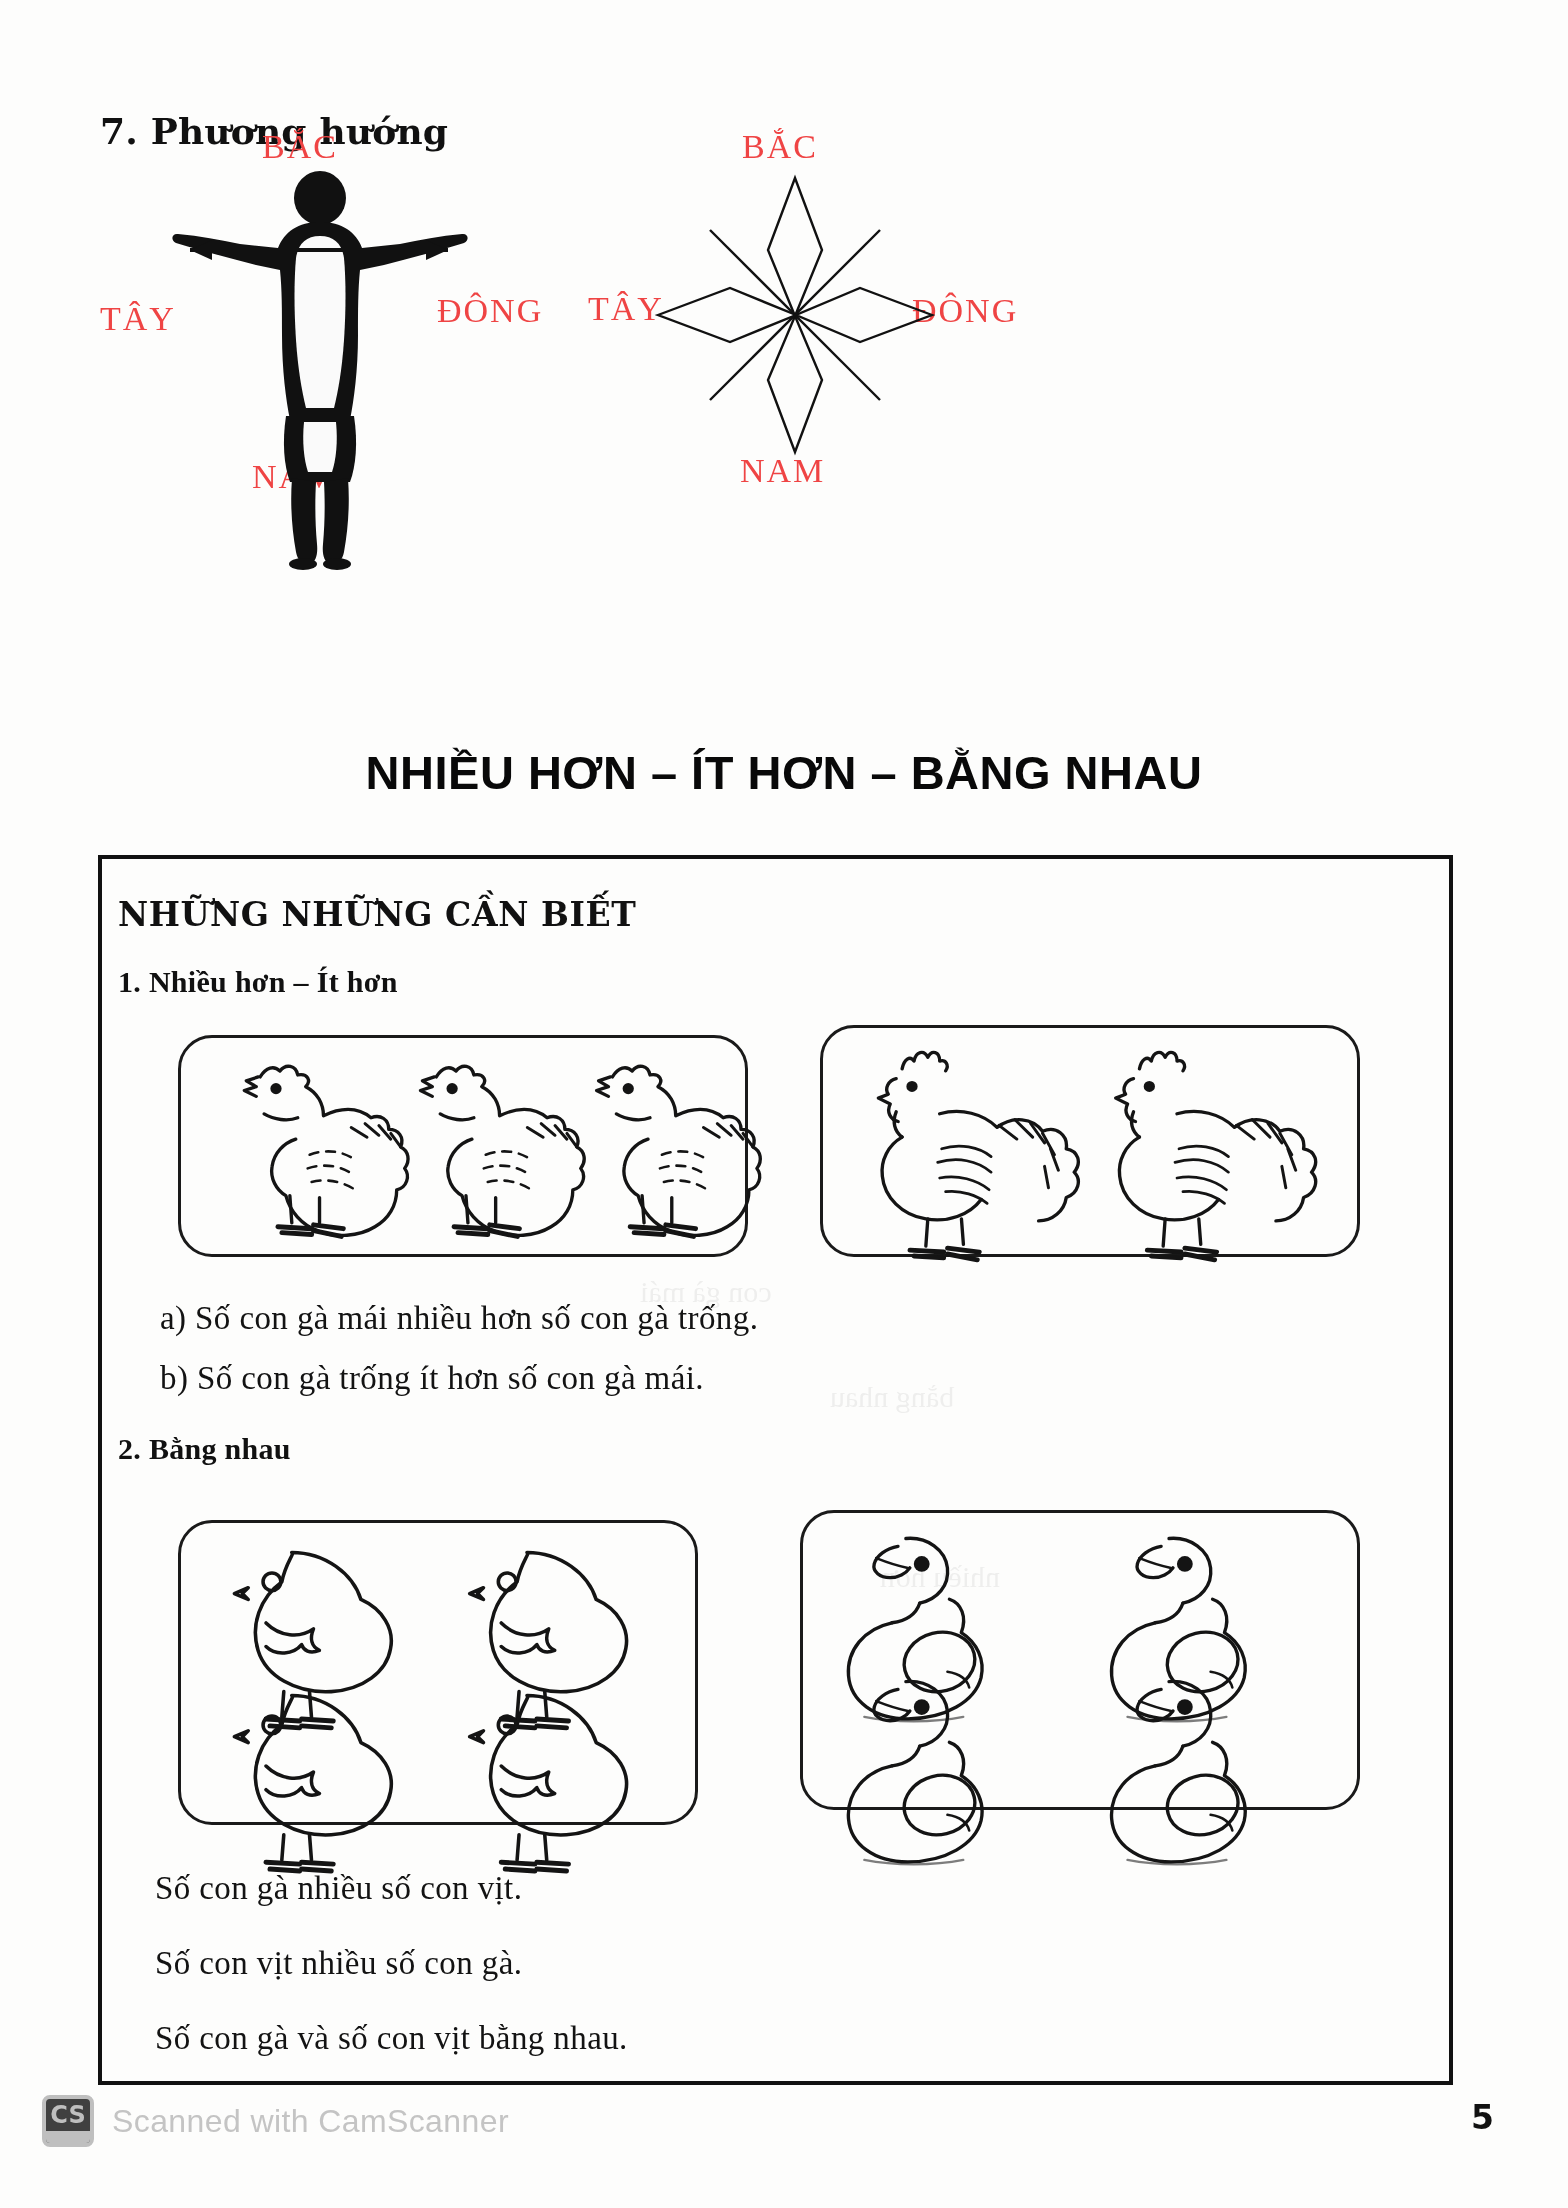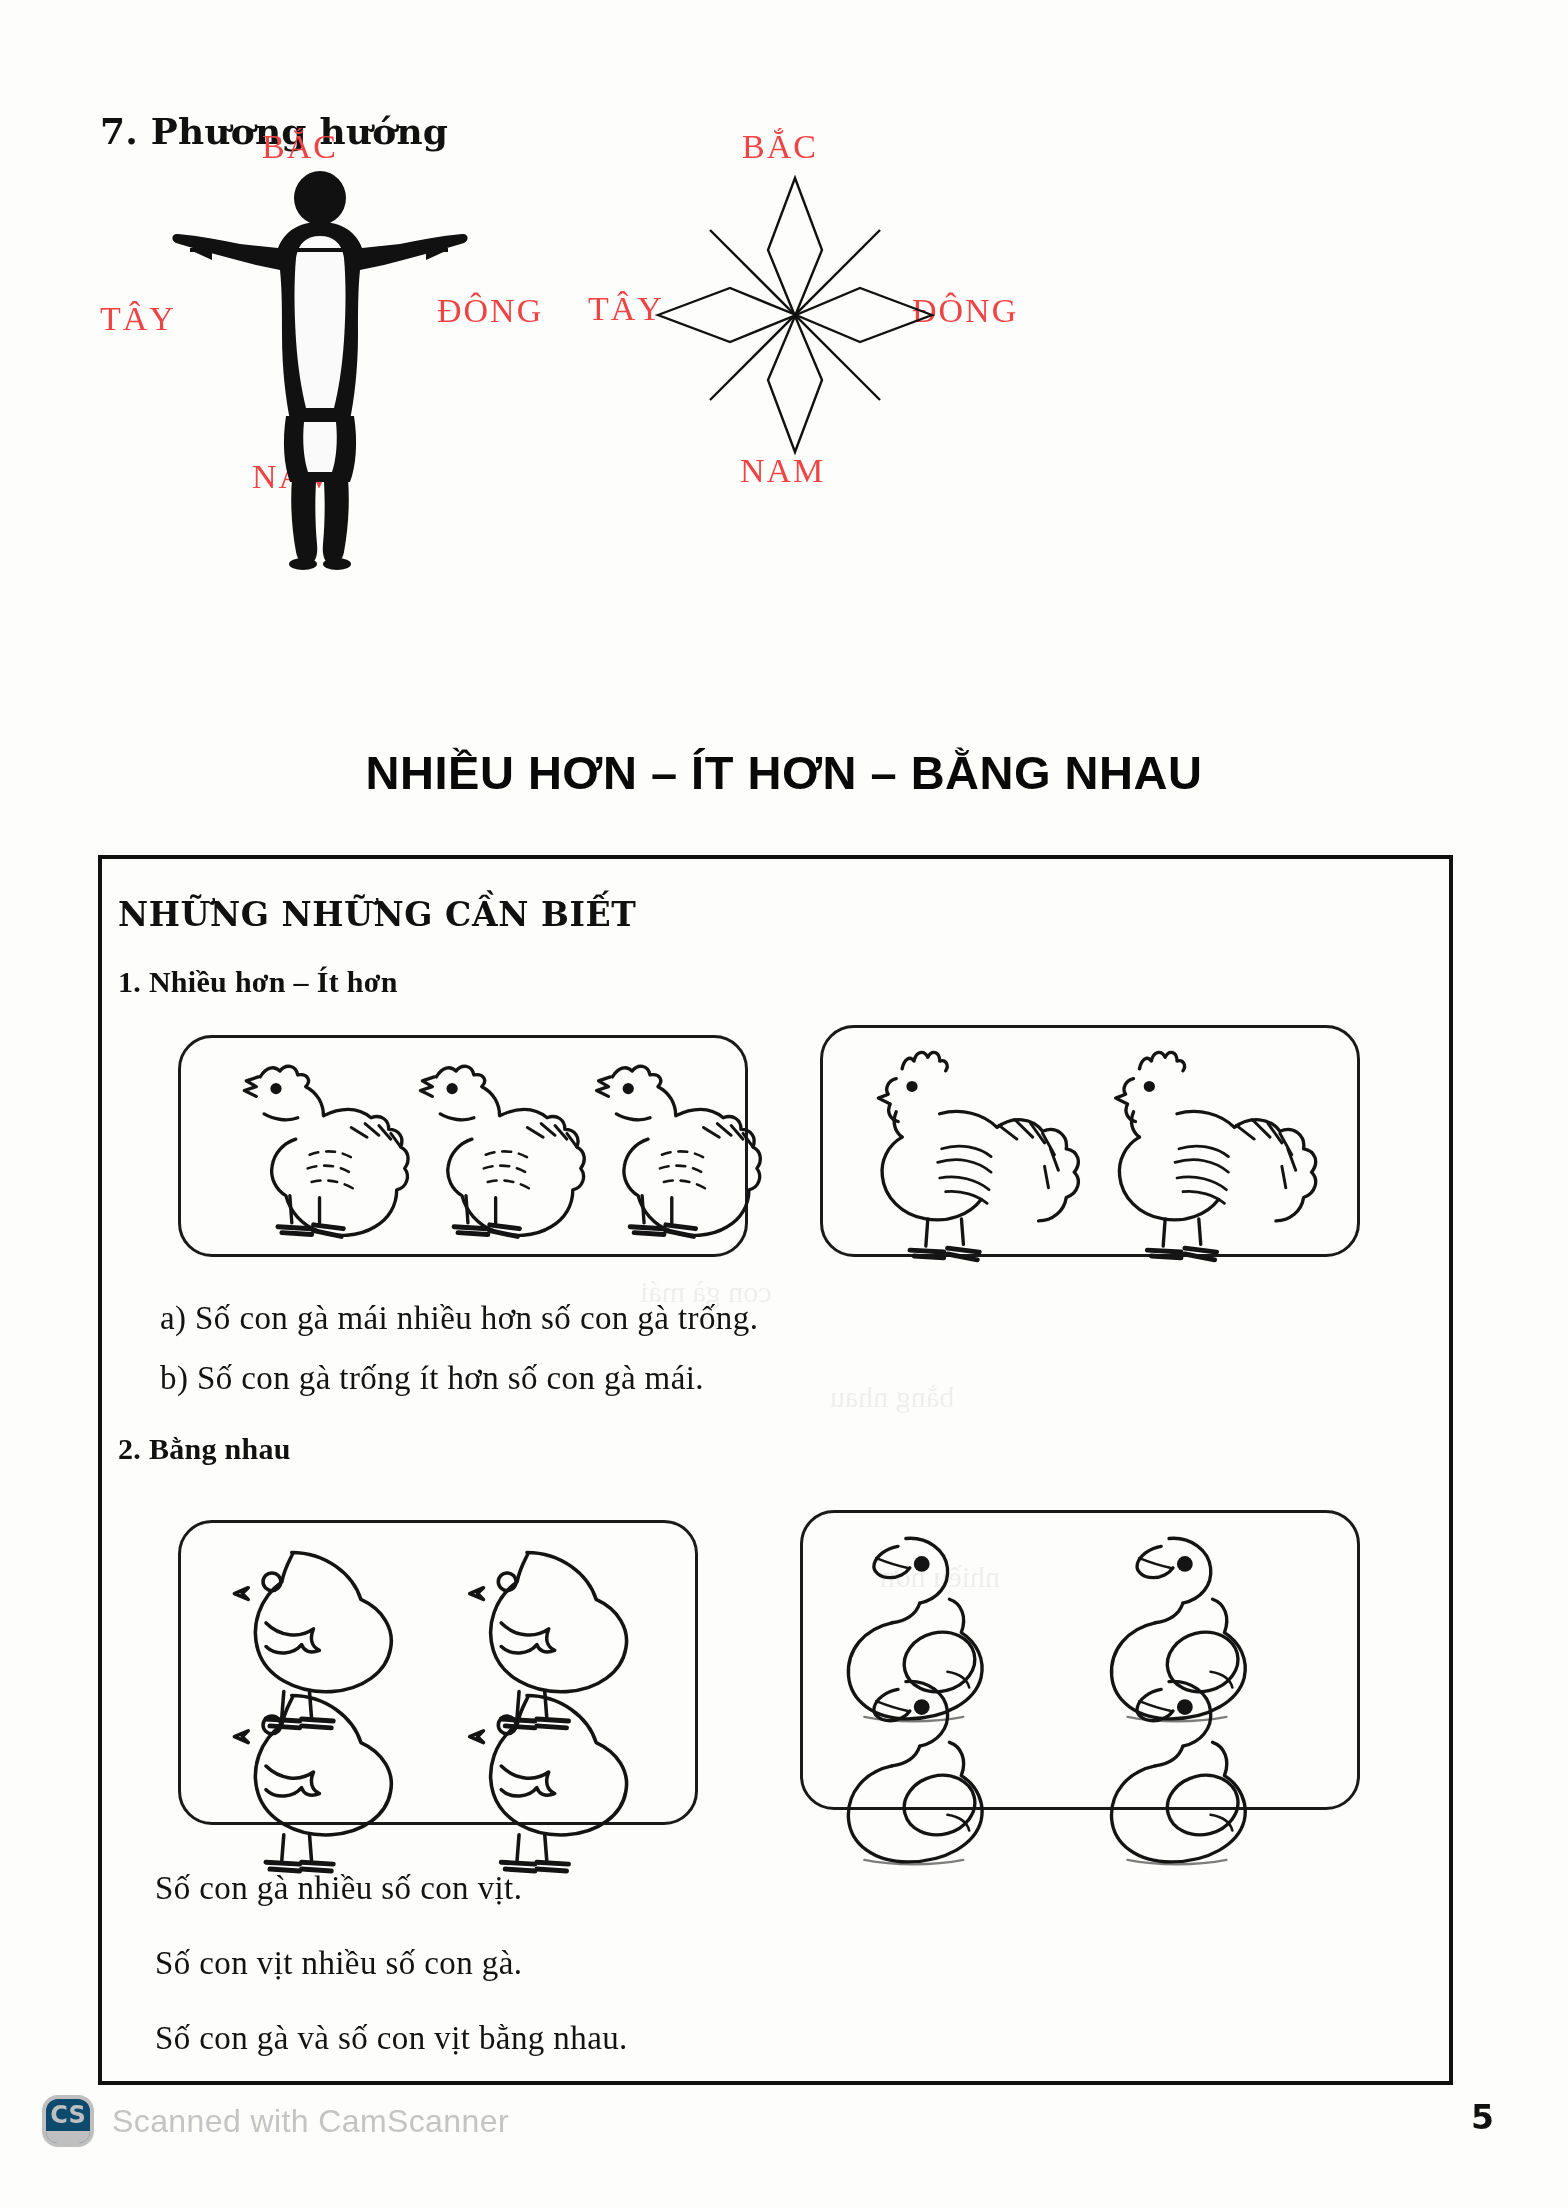--- a/index.html
+++ b/index.html
@@ -64,22 +64,22 @@
   }
   .ln-a{left:160px;top:1300px;}
   .ln-b{left:160px;top:1360px;}
   .ln-1{left:155px;top:1870px;}
   .ln-2{left:155px;top:1945px;}
   .ln-3{left:155px;top:2020px;}
 
   
   .cs-bar{position:absolute;left:42px;top:2095px;display:flex;align-items:center;gap:18px;}
   .cs-logo{
-    width:52px;height:52px;border:4px solid #bfbfbf;border-radius:16px;
-    position:relative;box-sizing:border-box;overflow:hidden;background:#0c4a6e;
+    width:52px;height:52px;border:4px solid #bfbfbf;border-radius:8px;
+    position:relative;box-sizing:border-box;overflow:hidden;background:#404040;
   }
   .cs-logo .cs-txt{
     position:absolute;left:0;right:0;top:2px;text-align:center;
     font-family:"DejaVu Sans", sans-serif;font-weight:bold;font-size:24px;color:#bfbfbf;
   }
   .cs-logo .cs-foot{position:absolute;left:0;right:0;bottom:0;height:12px;background:#bfbfbf;}
   .cs-text{
     font-family:"Liberation Sans", sans-serif;font-size:32px;color:#c4c4c4;
     letter-spacing:.4px;
   }

